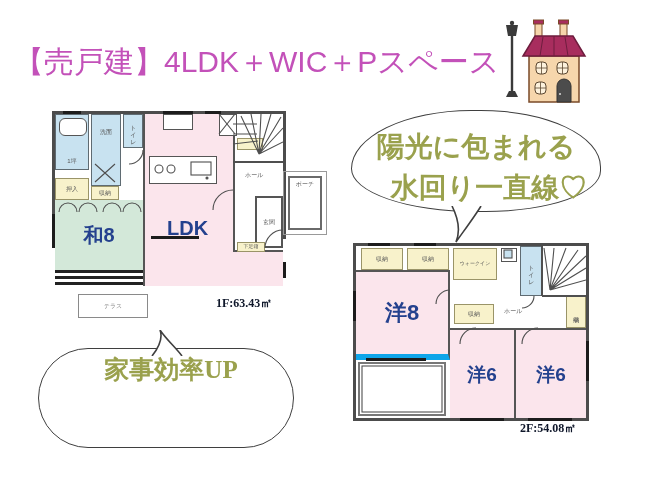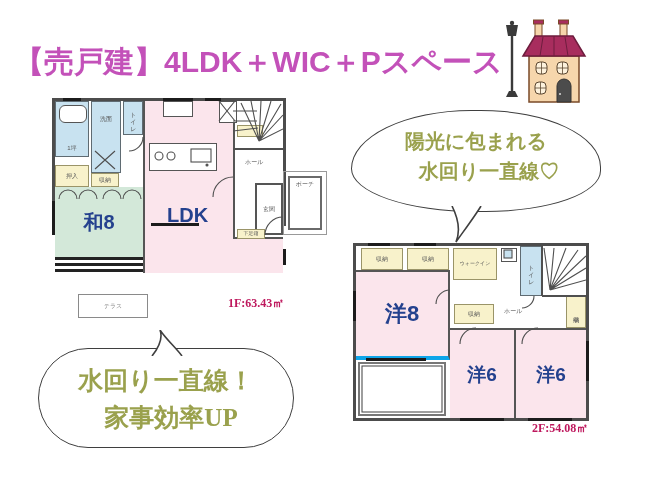--- a/index.html
+++ b/index.html
@@ -1,45 +1,45 @@
 <!DOCTYPE html>
 <html><head>
 <meta charset="utf-8">
 <style>
   html,body{margin:0;padding:0;background:#fff;}
   .canvas{position:relative;width:652px;height:486px;background:#fff;overflow:hidden;
           font-family:"Liberation Sans",sans-serif;}
   
-  .title{position:absolute;left:14px;top:42px;font-size:30px;font-weight:bold;
+  .title{position:absolute;left:14px;top:42px;font-size:30px;font-weight:normal;
          color:#c351b9;letter-spacing:0px;white-space:nowrap;}
   
   .plan{position:absolute;background:#fff;border:3px solid #4c4c4c;box-sizing:border-box;}
-  #plan1f{left:52px;top:98px;width:234px;height:128px;padding-left:20px;}
+  #plan1f{left:52px;top:111px;width:234px;height:128px;padding-left:20px;}
   #plan2f{left:353px;top:243px;width:236px;height:178px;}
   .room,.box{position:absolute;box-sizing:border-box;display:flex;align-items:center;justify-content:center;}
   .pink{background:#fbe5ec;}
   .green{background:#d3e8d9;}
   .blue{background:#c8e2f0;border:1px solid #5f6b72;}
   .yellow{background:#f8f2cb;border:1px solid #9a9468;}
   .whitebox{background:#fff;border:1px solid #555;}
   .rlabel{color:#24418e;font-weight:bold;line-height:1;}
   .slabel{font-size:6px;color:#555;line-height:1.1;white-space:nowrap;}
   .vert{writing-mode:vertical-rl;}
   .win{position:absolute;background:#1c1c1c;}
   .stripes{position:absolute;background:repeating-linear-gradient(to bottom,#222 0 3px,#fff 3px 6px);}
   .linework{position:absolute;left:0;top:0;pointer-events:none;}
   .outbox{position:absolute;background:#fff;border:2px solid #6a6a6a;box-sizing:border-box;
           display:flex;align-items:center;justify-content:center;}
   .area-label{position:absolute;font-family:"Liberation Serif",serif;font-size:12px;
-              color:#be185d;font-weight:bold;white-space:nowrap;margin-left:12px;}
+              color:#0f172a;font-weight:bold;white-space:nowrap;}
   
   .bubble{position:absolute;background:#fff;border:1.6px solid #3f3f3f;box-sizing:border-box;
           color:#9aa14d;font-weight:bold;text-align:center;z-index:5;}
   #bubble-sun{left:351px;top:110px;width:250px;height:102px;border-radius:50% 50% 48% 52%/60% 58% 42% 44%;
-              font-size:20px;}
+              font-size:28px;}
   #bubble-sun .l1{margin-top:17px;}
   #bubble-sun .l2{margin-top:3px;padding-left:26px;}
   #bubble-water{left:38px;top:348px;width:256px;height:100px;border-radius:50px;font-size:25px;}
   #bubble-water .l1{margin-top:15px;}
   #bubble-water .l2{margin-top:4px;padding-left:10px;font-family:Liberation Serif, serif;}
   .tail{position:absolute;z-index:6;}
 </style>
 </head>
 <body>
 
@@ -157,21 +157,21 @@
 
   <div class="outbox" style="left:288px;top:176px;width:34px;height:54px;outline:1px solid #999;outline-offset:4px;align-items:flex-start;">
     <span class="slabel" style="margin-top:3px;">ポーチ</span>
   </div>
   <div class="outbox" style="left:78px;top:294px;width:70px;height:24px;border-width:1.5px;border-color:#8a8a8a;">
     <span class="slabel" style="color:#8a8a8a;">テラス</span>
   </div>
   <div class="area-label" style="left:216px;top:295px;">1F:63.43㎡</div>
 
   <div class="plan" id="plan2f">
-    <div class="room pink" style="left:0;top:24px;width:94px;height:90px;border-right:2px solid #555;border-bottom:4px solid #0ea5e9;border-top:2px solid #555;">
+    <div class="room pink" style="left:0;top:24px;width:94px;height:90px;border-right:2px solid #555;border-bottom:6px solid #0ea5e9;border-top:2px solid #555;">
       <span class="rlabel" style="font-size:22px;">洋8</span>
     </div>
     <div class="room pink" style="left:94px;top:82px;width:66px;height:90px;border-right:2px solid #555;border-top:2px solid #555;">
       <span class="rlabel" style="font-size:19px;">洋6</span>
     </div>
     <div class="room pink" style="left:160px;top:82px;width:70px;height:90px;border-top:2px solid #555;">
       <span class="rlabel" style="font-size:19px;">洋6</span>
     </div>
     <div class="outbox" style="left:2px;top:116px;width:88px;height:54px;border-color:#777;"></div>
 
@@ -225,20 +225,19 @@
 
   <div class="bubble" id="bubble-sun">
     <div class="l1">陽光に包まれる</div>
     <div class="l2">水回り一直線♡</div>
   </div>
   <svg class="tail" style="left:450px;top:206px;" width="34" height="38" viewBox="0 0 34 38">
     <path d="M2 0 C 8 12 11 24 6 36 C 13 26 25 10 31 0" fill="#fff" stroke="#3f3f3f" stroke-width="1.6"></path>
   </svg>
 
   <div class="bubble" id="bubble-water">
-    <div class="l1">水回り一直線！</div>
     <div class="l2">家事効率UP</div>
   </div>
   <svg class="tail" style="left:150px;top:330px;" width="34" height="26" viewBox="0 0 34 26">
     <path d="M2 26 C 10 16 13 8 10 0 C 16 9 26 18 32 26" fill="#fff" stroke="#3f3f3f" stroke-width="1.6"></path>
   </svg>
 
 </div>
 
 </body></html>

